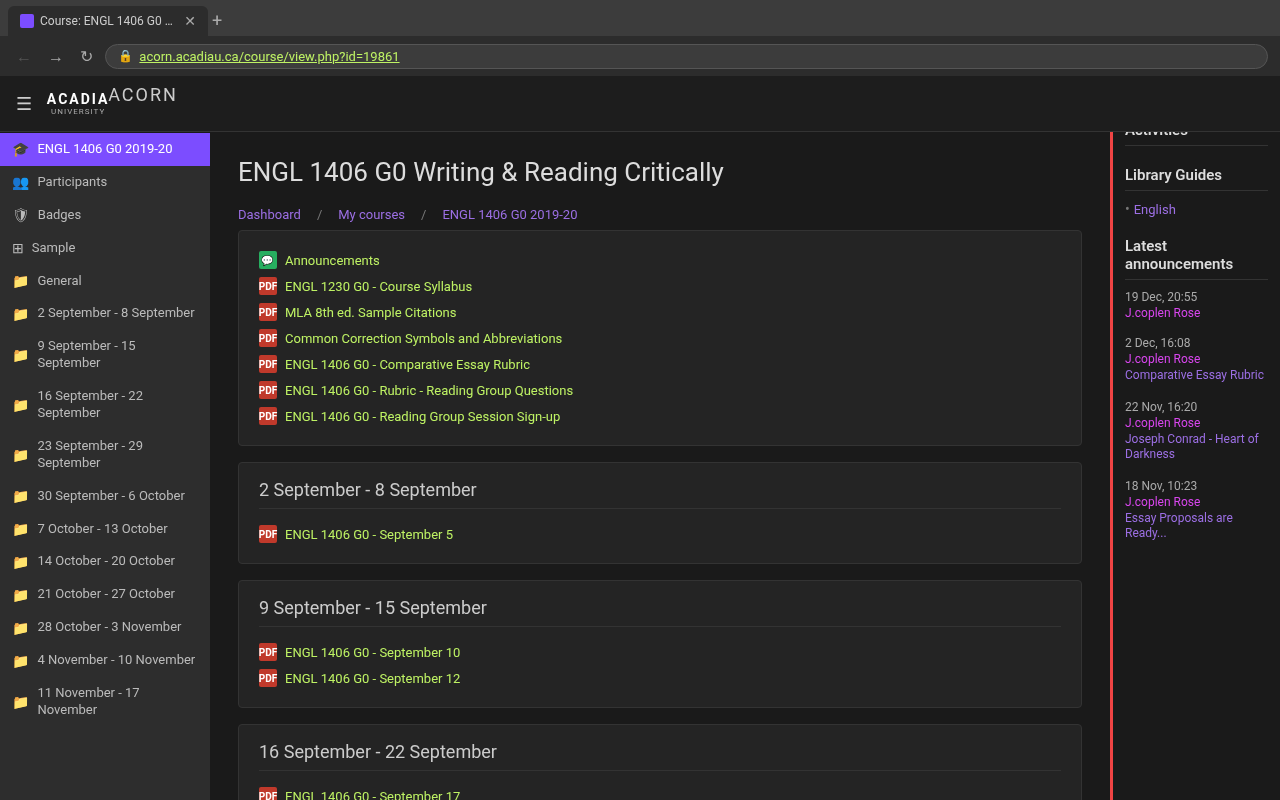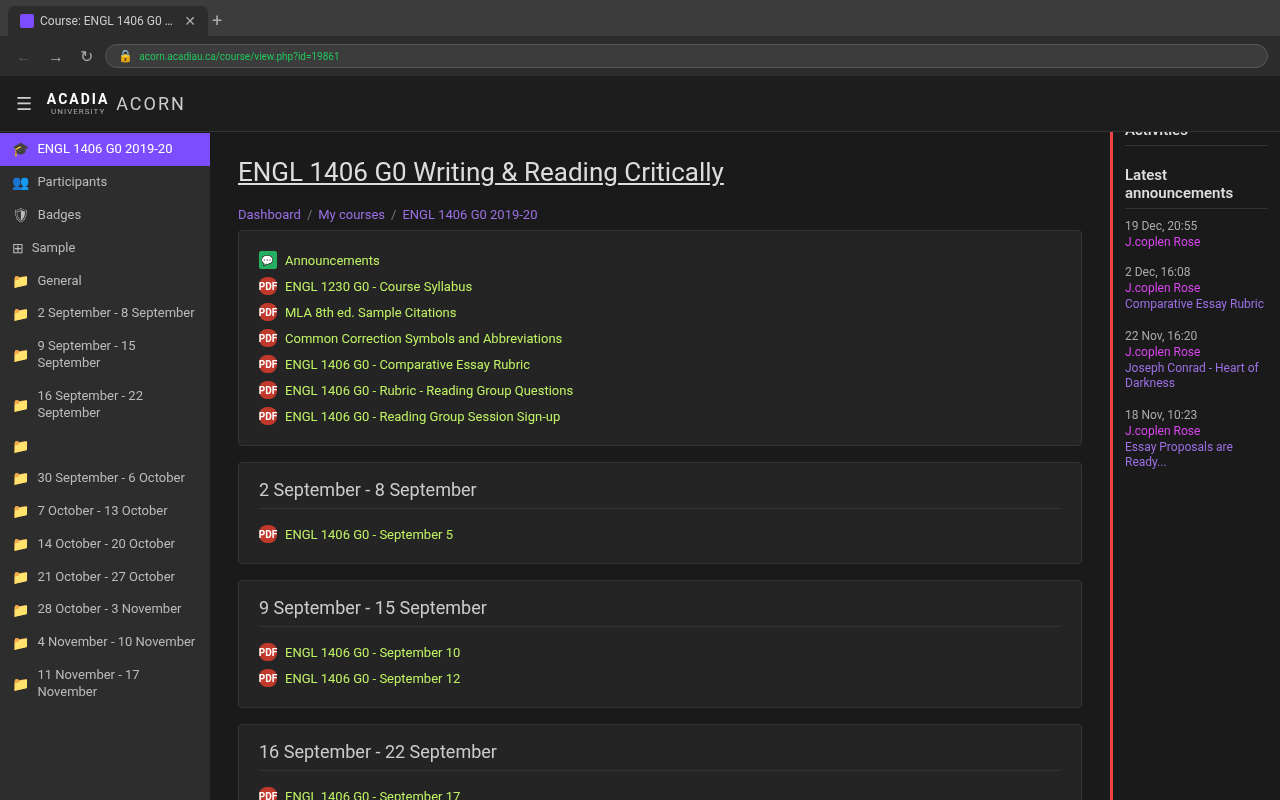--- a/index.html
+++ b/index.html
@@ -11,60 +11,60 @@
     .tab { display: flex; align-items: center; background: #2c2c2c; padding: 0 12px; height: 30px; border-radius: 6px 6px 0 0; font-size: 12px; color: #ccc; gap: 6px; max-width: 200px; }
     .tab .favicon { width: 14px; height: 14px; background: #7c4dff; border-radius: 2px; flex-shrink: 0; }
     .tab .tab-title { overflow: hidden; text-overflow: ellipsis; white-space: nowrap; }
     .tab .close-btn { color: #aaa; cursor: pointer; font-size: 14px; }
     .new-tab-btn { margin-left: 4px; color: #aaa; font-size: 18px; cursor: pointer; line-height: 1; }
     .address-bar { display: flex; align-items: center; padding: 6px 12px; gap: 8px; height: 40px; }
     .nav-btn { color: #aaa; font-size: 16px; cursor: pointer; padding: 2px 4px; }
     .nav-btn.disabled { color: #555; }
     .address-input { flex: 1; background: #3c3c3c; border: 1px solid #555; border-radius: 16px; padding: 4px 12px; color: #ccc; font-size: 13px; display: flex; align-items: center; gap: 6px; }
     .address-input .lock-icon { color: #aaa; font-size: 12px; }
-    .address-text { color: #22c55e; font-size: 10px; }
+    .address-text { color: #bef264; font-size: 13px; text-decoration: underline; }
 
     
     .app { display: flex; height: calc(800px - 76px); overflow: hidden; }
 
     
     .top-nav { background: #1d1d1d; display: flex; align-items: center; padding: 0 16px; height: 56px; border-bottom: 1px solid #333; position: fixed; width: 100%; z-index: 100; top: 76px; }
     .hamburger { color: #ccc; font-size: 18px; cursor: pointer; margin-right: 16px; }
-    .logo-area { display: flex; align-items: center; gap: 8px; }
+    .logo-area { display: flex; align-items: flex-start; }
     .logo-box { width: 60px; height: 40px; display: flex; flex-direction: column; align-items: center; justify-content: center; }
     .logo-text-main { font-size: 14px; font-weight: bold; color: white; letter-spacing: 2px; }
     .logo-text-sub { font-size: 8px; color: #aaa; letter-spacing: 1px; }
     .acorn-label { color: #ccc; font-size: 18px; font-weight: 400; letter-spacing: 2px; }
 
     
     .sidebar { width: 210px; background: #2d2d2d; overflow-y: auto; flex-shrink: 0; margin-top: 56px; height: calc(100% - 56px); padding-bottom: 20px; }
     .sidebar-item { display: flex; align-items: center; padding: 8px 12px; cursor: pointer; color: #bbb; font-size: 13px; gap: 8px; border-bottom: none; }
     .sidebar-item.active { background: #7c4dff; color: white; }
     .sidebar-item .s-icon { font-size: 14px; flex-shrink: 0; }
     .sidebar-item .s-label { line-height: 1.3; }
 
     
     .main-content { flex: 1; overflow-y: auto; margin-top: 56px; background: #1a1a1a; padding: 24px 28px; }
 
     
     .right-panel { width: 170px; background: #1a1a1a; border-left: 3px solid #ef4444; margin-top: 36px; overflow-y: auto; padding: 8px 12px; flex-shrink: 0; }
 
     
-    .breadcrumb { display: flex; align-items: flex-start; gap: 6px; margin-bottom: 8px; font-size: 13px; }
+    .breadcrumb { display: flex; align-items: flex-start; gap: 16px; margin-bottom: 8px; font-size: 13px; }
     .breadcrumb a { color: #9c6fe4; text-decoration: none; }
     .breadcrumb .sep { color: #777; }
 
     
-    .page-title { font-size: 26px; font-weight: 400; color: #ddd; margin-bottom: 20px; text-decoration: underline; }
+    .page-title { font-size: 26px; font-weight: 400; color: #ddd; margin-bottom: 20px; }
 
     
     .course-section { background: #242424; border: 1px solid #333; border-radius: 4px; padding: 16px 20px; margin-bottom: 16px; }
     .section-header { font-size: 18px; color: #ccc; margin-bottom: 12px; padding-bottom: 8px; border-bottom: 1px solid #333; }
     .resource-item { display: flex; align-items: center; gap: 8px; padding: 4px 0; }
-    .resource-icon { width: 18px; height: 18px; background: #c0392b; border-radius: 8px; flex-shrink: 0; display: flex; align-items: center; justify-content: center; font-size: 10px; color: white; font-weight: bold; }
+    .resource-icon { width: 18px; height: 18px; background: #c0392b; border-radius: 2px; flex-shrink: 0; display: flex; align-items: center; justify-content: center; font-size: 10px; color: white; font-weight: bold; }
     .forum-icon { width: 18px; height: 18px; background: #27ae60; border-radius: 2px; flex-shrink: 0; display: flex; align-items: center; justify-content: center; font-size: 10px; color: white; }
     .resource-link { color: #bef264; text-decoration: none; font-size: 13px; }
 
     
     .rp-section { margin-bottom: 20px; }
     .rp-title { font-size: 15px; color: #ddd; font-weight: 600; margin-bottom: 10px; border-bottom: 1px solid #333; padding-bottom: 6px; }
     .rp-link { color: #9c6fe4; text-decoration: none; font-size: 13px; display: flex; align-items: center; gap: 6px; margin-bottom: 4px; }
     .rp-icon { width: 14px; height: 14px; border-radius: 2px; flex-shrink: 0; }
     .rp-bullet { color: #777; margin-right: 4px; }
     .rp-plain-link { color: #9c6fe4; text-decoration: none; font-size: 13px; }
@@ -146,20 +146,21 @@
         <div class="sidebar-item">
           <span class="s-icon">📁</span>
           <span class="s-label">9 September - 15 September</span>
         </div>
         <div class="sidebar-item">
           <span class="s-icon">📁</span>
           <span class="s-label">16 September - 22 September</span>
         </div>
         <div class="sidebar-item">
           <span class="s-icon">📁</span>
+          <span class="s-label">23 September - 29 September</span>
         </div>
         <div class="sidebar-item">
           <span class="s-icon">📁</span>
           <span class="s-label">30 September - 6 October</span>
         </div>
         <div class="sidebar-item">
           <span class="s-icon">📁</span>
           <span class="s-label">7 October - 13 October</span>
         </div>
         <div class="sidebar-item">
@@ -250,20 +251,26 @@
     </div>
           </div>
         </div>
     </div>
 
     <div class="right-panel">
       <div class="rp-section">
         <div class="rp-title">Activities</div>
       </div>
       <div class="rp-section">
+        <div class="rp-title">Library Guides</div>
+        <div id="library-list">
+            <p><span class="rp-bullet">•</span><a href="#" class="rp-plain-link">English</a></p>
+          </div>
+      </div>
+      <div class="rp-section">
         <div class="rp-title">Latest announcements</div>
         <div id="announcements-list">
             <div class="announcements-section">
     <div class="ann-date">19 Dec, 20:55</div>
     <div class="ann-author">J.coplen Rose</div>
   </div>
             <div class="announcements-section">
     <div class="ann-date">2 Dec, 16:08</div>
     <div class="ann-author">J.coplen Rose</div>
     <a href="#" class="ann-link">Comparative Essay Rubric</a>

